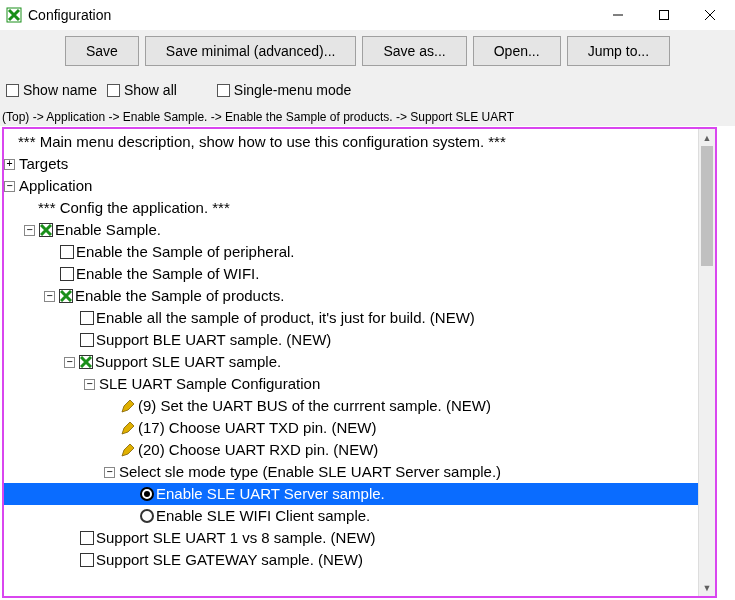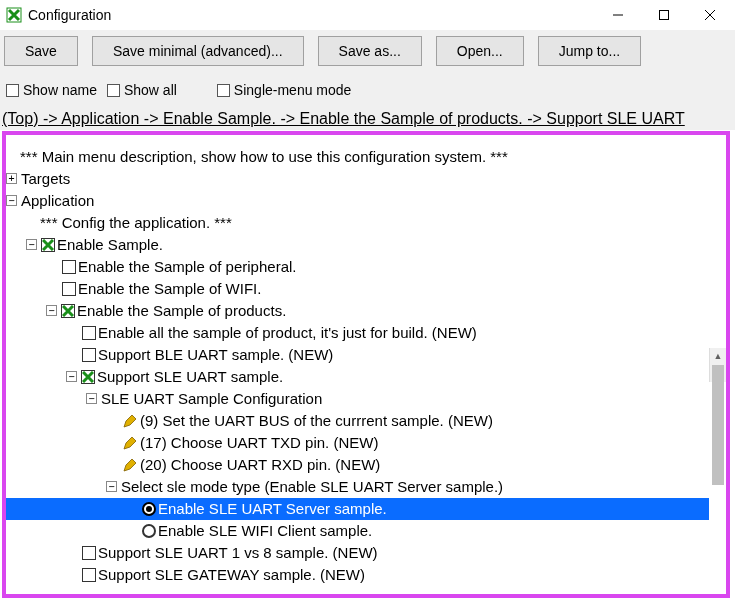--- a/index.html
+++ b/index.html
@@ -4,27 +4,27 @@
 <style>
   * { box-sizing: border-box; }
   html, body { margin: 0; padding: 0; font-family: "Segoe UI", Tahoma, sans-serif; font-size: 14px; background: #fff; color: #000; }
   .window { width: 735px; height: 600px; display: flex; flex-direction: column; overflow: hidden; }
   .titlebar { height: 30px; display: flex; align-items: center; padding: 0 2px 0 6px; background: #fff; }
   .titlebar .app-icon { width: 16px; height: 16px; margin-right: 6px; }
   .titlebar .title { flex: 1; font-size: 14px; }
   .win-controls { display: flex; height: 100%; }
   .win-btn { width: 46px; height: 100%; display: flex; align-items: center; justify-content: center; }
   .win-btn svg { width: 10px; height: 10px; }
-  .toolbar { display: flex; gap: 14px; padding: 6px 4px; background: #f0f0f0; }
+  .toolbar { display: flex; gap: 6px; padding: 6px 4px; background: #f0f0f0; justify-content: center; }
   .toolbar button { background: #e5e5e5; border: 1px solid #a0a0a0; padding: 6px 20px; font-family: inherit; font-size: 14px; cursor: pointer; }
   .options-row { display: flex; gap: 10px; padding: 10px 6px 10px 6px; background: #f0f0f0; align-items: center; font-size: 14px; }
   .chk { display: flex; align-items: center; gap: 4px; }
   .chkbox { width: 13px; height: 13px; border: 1px solid #555; background: #fff; }
-  .breadcrumb { padding: 2px 2px; background: #f0f0f0; font-size: 16px; white-space: nowrap; overflow: hidden; text-decoration: underline; }
-  .tree-wrap { flex: 1; border: 4px solid #d946ef; margin: 1px 5px 2px 2px; overflow: hidden; position: relative; display: flex; align-items: center; }
+  .breadcrumb { padding: 2px 2px; background: #f0f0f0; font-size: 12px; white-space: nowrap; overflow: hidden; }
+  .tree-wrap { flex: 1; border: 2px solid #d946ef; margin: 1px 18px 2px 2px; overflow: hidden; position: relative; display: flex; }
   .tree { flex: 1; overflow-y: auto; overflow-x: hidden; font-size: 15px; line-height: 22px; padding-top: 2px; }
   .row { display: flex; align-items: center; white-space: nowrap; height: 22px; padding-right: 4px; }
   .row.sel { background: #0a6cff; color: #fff; }
   .pad { display: inline-block; }
   .exp { width: 11px; height: 11px; border: 1px solid #888; display: inline-flex; align-items: center; justify-content: center; font-size: 10px; line-height: 1; margin-right: 4px; cursor: pointer; font-family: monospace; }
   .cb { width: 14px; height: 14px; border: 1px solid #333; display: inline-flex; align-items: center; justify-content: center; margin-right: 2px; background: #fff; }
   .cb.on svg { width: 12px; height: 12px; }
   .radio { width: 14px; height: 14px; border: 2px solid #333; border-radius: 50%; display: inline-flex; align-items: center; justify-content: center; margin-right: 2px; background: #fff; }
   .radio .dot { width: 6px; height: 6px; border-radius: 50%; background: #000; }
   .row.sel .radio { border-color: #000; background:#fff; }

